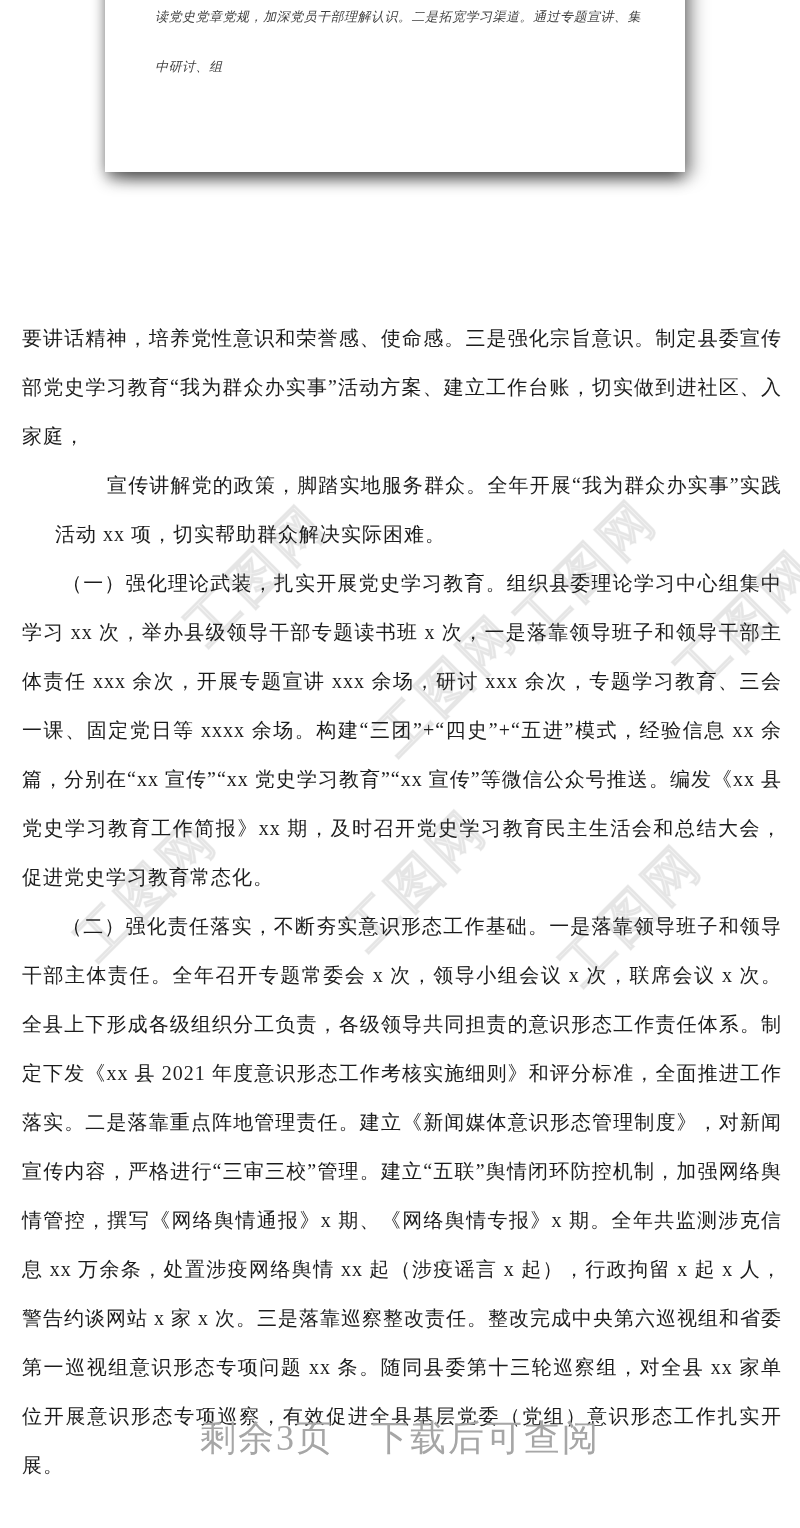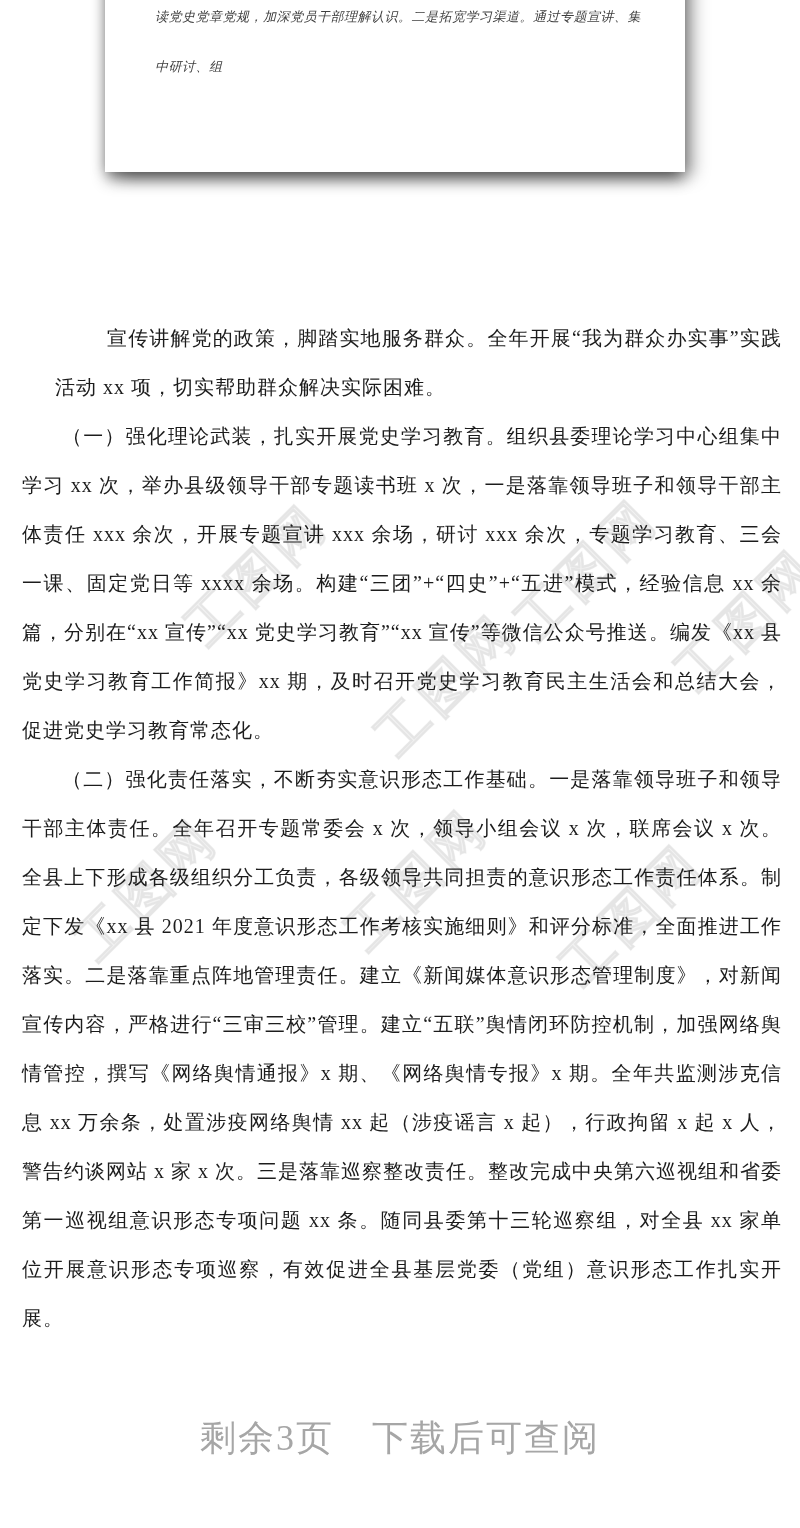--- a/index.html
+++ b/index.html
@@ -102,20 +102,21 @@
     <span class="wm" style="left:60px;  top:855px;">工图网</span>
     <span class="wm" style="left:330px; top:845px;">工图网</span>
     <span class="wm" style="left:545px; top:880px;">工图网</span>
   </div>
 
   <div class="page-card">
     <p>读党史党章党规，加深党员干部理解认识。二是拓宽学习渠道。通过专题宣讲、集中研讨、组</p>
   </div>
 
   <div class="body-text">
+    <p class="continuation">要讲话精神，培养党性意识和荣誉感、使命感。三是强化宗旨意识。制定县委宣传部党史学习教育“我为群众办实事”活动方案、建立工作台账，切实做到进社区、入家庭，</p>
     <p class="indent-lg">宣传讲解党的政策，脚踏实地服务群众。全年开展“我为群众办实事”实践活动 xx 项，切实帮助群众解决实际困难。</p>
     <p class="indent">（一）强化理论武装，扎实开展党史学习教育。组织县委理论学习中心组集中学习 xx 次，举办县级领导干部专题读书班 x 次，一是落靠领导班子和领导干部主体责任 xxx 余次，开展专题宣讲 xxx 余场，研讨 xxx 余次，专题学习教育、三会一课、固定党日等 xxxx 余场。构建“三团”+“四史”+“五进”模式，经验信息 xx 余篇，分别在“xx 宣传”“xx 党史学习教育”“xx 宣传”等微信公众号推送。编发《xx 县党史学习教育工作简报》xx 期，及时召开党史学习教育民主生活会和总结大会，促进党史学习教育常态化。</p>
     <p class="indent">（二）强化责任落实，不断夯实意识形态工作基础。一是落靠领导班子和领导干部主体责任。全年召开专题常委会 x 次，领导小组会议 x 次，联席会议 x 次。全县上下形成各级组织分工负责，各级领导共同担责的意识形态工作责任体系。制定下发《xx 县 2021 年度意识形态工作考核实施细则》和评分标准，全面推进工作落实。二是落靠重点阵地管理责任。建立《新闻媒体意识形态管理制度》，对新闻宣传内容，严格进行“三审三校”管理。建立“五联”舆情闭环防控机制，加强网络舆情管控，撰写《网络舆情通报》x 期、《网络舆情专报》x 期。全年共监测涉克信息 xx 万余条，处置涉疫网络舆情 xx 起（涉疫谣言 x 起），行政拘留 x 起 x 人，警告约谈网站 x 家 x 次。三是落靠巡察整改责任。整改完成中央第六巡视组和省委第一巡视组意识形态专项问题 xx 条。随同县委第十三轮巡察组，对全县 xx 家单位开展意识形态专项巡察，有效促进全县基层党委（党组）意识形态工作扎实开展。</p>
 
   </div>
 
   <div class="footer">
     <span>剩余3页</span><span class="gap"></span><span>下载后可查阅</span>
   </div>
 

